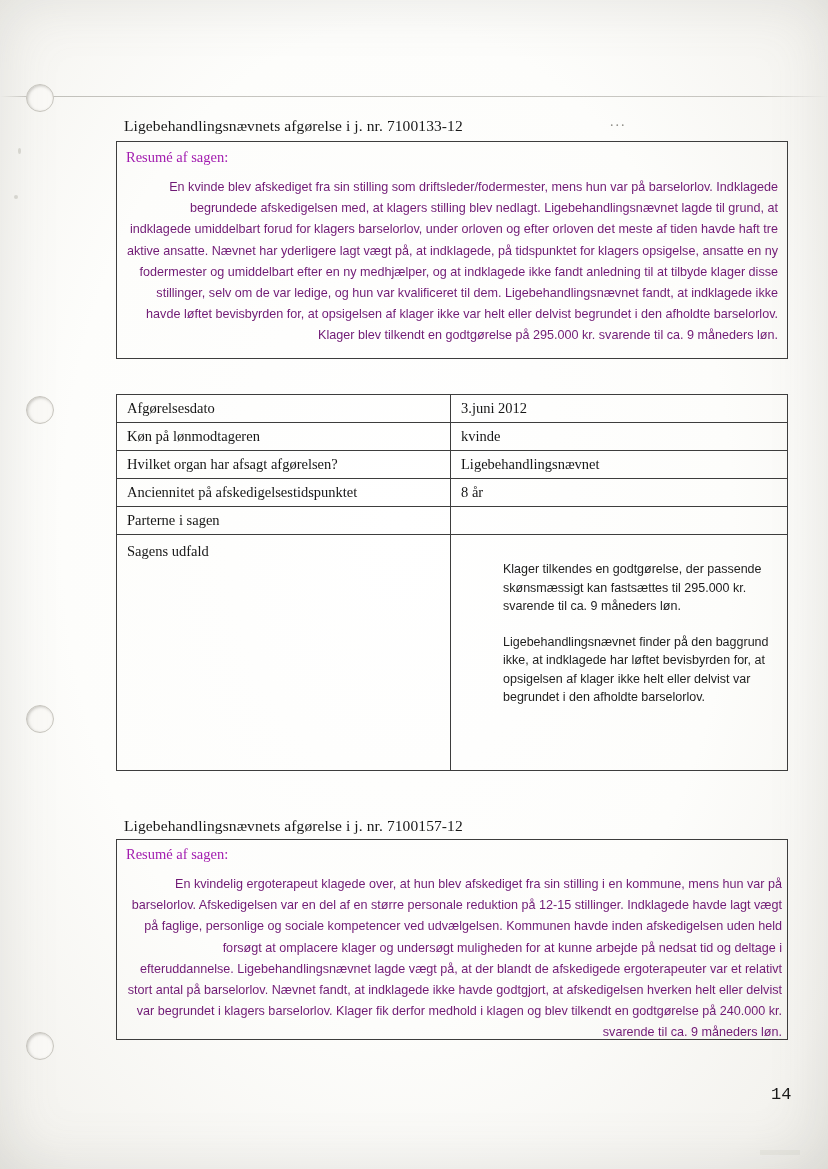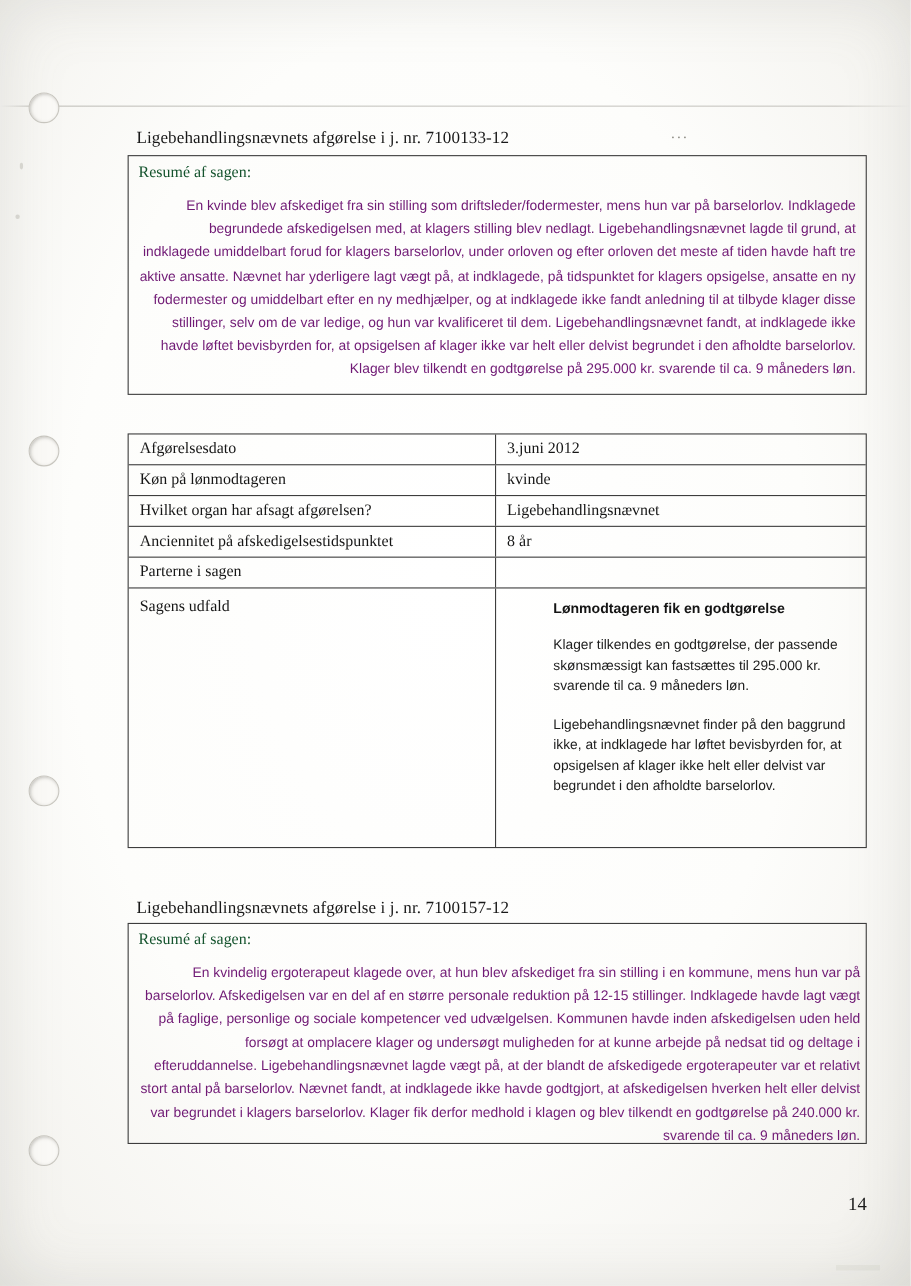--- a/index.html
+++ b/index.html
@@ -91,21 +91,21 @@
     position: absolute;
     border: 1px solid #3d3d3d;
     background: transparent;
     box-sizing: border-box;
   }
 
   .resume-label {
     position: absolute;
     font-family: "Liberation Serif", serif;
     font-size: 14.5px;
-    color: #14532d;
+    color: #a21caf;
   }
   .resume-body {
     position: absolute;
     font-family: "Liberation Sans", sans-serif;
     font-size: 12.6px;
     line-height: 21.2px;
     color: #701a75;
     text-align: right;
   }
 
@@ -154,21 +154,21 @@
     font-family: "Liberation Sans", sans-serif;
     font-size: 12.5px;
     line-height: 18.5px;
     color: #1d1d1d;
     margin: 17px 0 0 0;
     max-width: 300px;
   }
 
   .page-num {
     position: absolute;
-    font-family: Liberation Serif, serif;
+    font-family: Liberation Mono, monospace;
     font-size: 17px;
     color: #1a1a1a;
   }
 
   
   .smudge {
     position: absolute;
     background: #d8d6cf;
     opacity: .55;
   }
@@ -220,21 +220,20 @@
     </div>
 
     <div class="tbl-row">
       <div class="cell-l">Parterne i sagen</div>
       <div class="cell-r"></div>
     </div>
 
     <div class="tbl-row row-tall">
       <div class="cell-l">Sagens udfald</div>
       <div class="cell-r">
-        <div class="outcome-head">Lønmodtageren fik en godtgørelse</div>
         <div class="outcome-p">Klager tilkendes en godtgørelse, der passende skønsmæssigt kan fastsættes til 295.000 kr. svarende til ca. 9 måneders løn.</div>
         <div class="outcome-p">Ligebehandlingsnævnet finder på den baggrund ikke, at indklagede har løftet bevisbyrden for, at opsigelsen af klager ikke helt eller delvist var begrundet i den afholdte barselorlov.</div>
       </div>
     </div>
   </div>
 
   <div class="sec-title" style="left:84px; top:817px;">Ligebehandlingsnævnets afgørelse i j. nr. 7100157-12</div>
 
   <div class="box" style="left:76px; top:839px; width:672px; height:201px;"></div>
   <div class="resume-label" style="left:86px; top:846px;">Resumé af sagen:</div>

